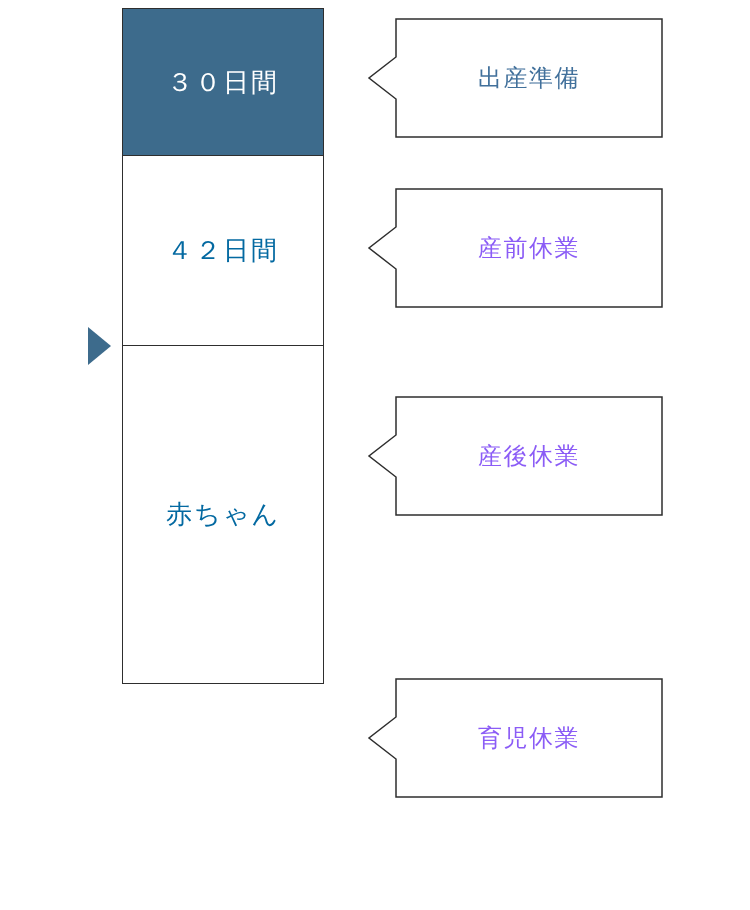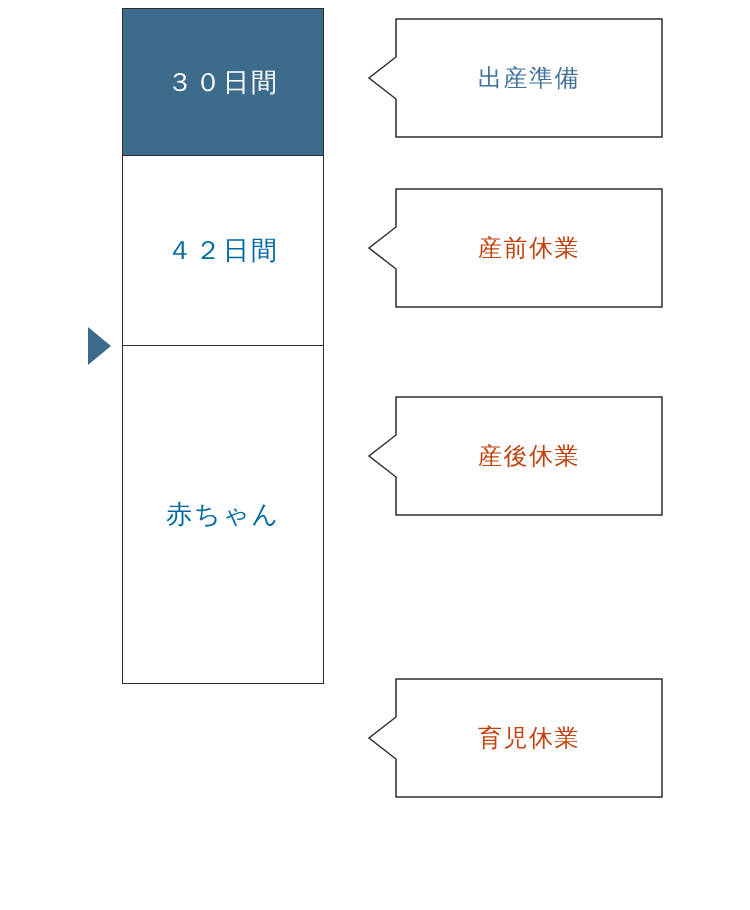--- a/index.html
+++ b/index.html
@@ -85,21 +85,21 @@
     left: 29px;
     right: 1px;
     top: 0;
     bottom: 0;
     display: flex;
     flex-direction: column;
     align-items: center;
     justify-content: center;
     font-size: 24px;
     letter-spacing: 0.06em;
-    color: #c2410c;
+    color: #8b5cf6;
     line-height: 1.7;
     text-align: center;
   }
   .callout-text.accent {
     color: #41709b;
   }
 </style>
 </head>
 <body>
 

